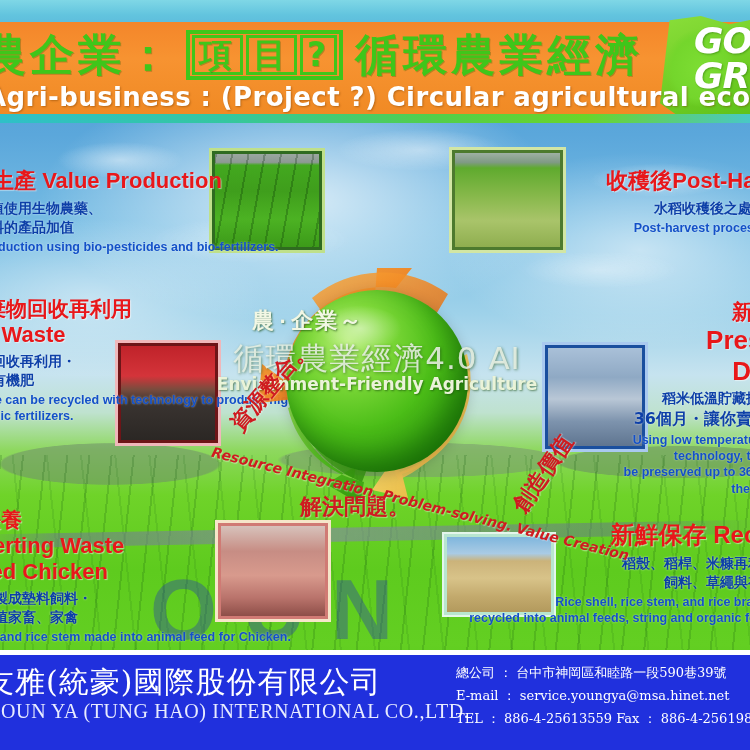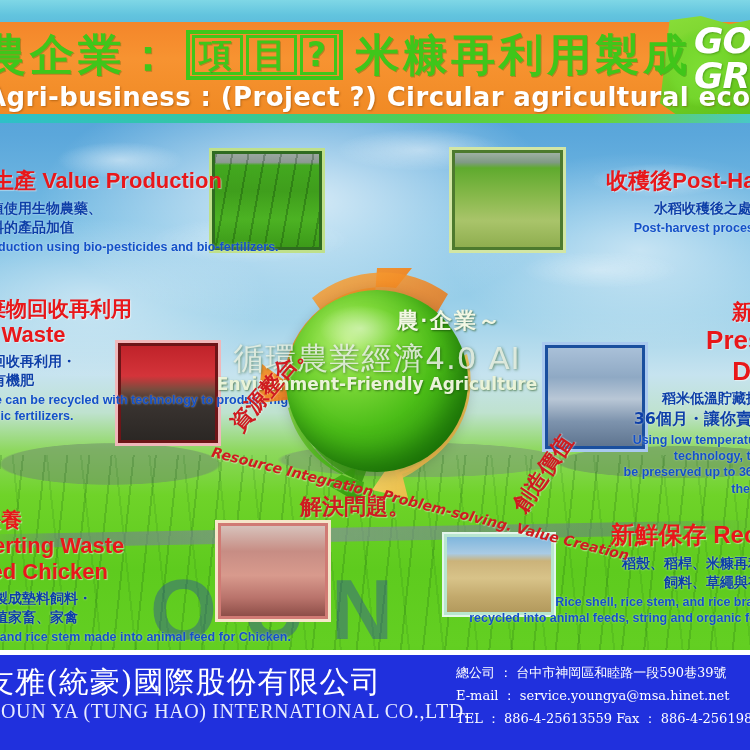--- a/index.html
+++ b/index.html
@@ -172,23 +172,23 @@
       radial-gradient(circle at 34% 28%, #b6ee77 0%, #7fd93a 22%, #4cbe18 50%, #2f9b0d 78%, #1d7a07 100%);
     box-shadow:inset -10px -14px 28px rgba(0,60,0,.45), 0 4px 14px rgba(0,0,0,.20);
   }
   .globe:after{
     content:"";position:absolute;left:18%;top:8%;width:46%;height:26%;border-radius:50%;
     background:radial-gradient(ellipse at center, rgba(255,255,255,.45), rgba(255,255,255,0) 70%);
   }
   .arrowring{position:absolute;left:0;top:0;width:250px;height:250px;}
   .ctext{position:absolute;left:0;top:0;width:250px;height:250px;pointer-events:none;}
   .c-line1{
-    position:absolute;left:0;top:48px;width:250px;text-align:right;
+    position:absolute;left:0;top:48px;width:250px;text-align:left;
     color:#f2f7e4;font-size:22px;font-weight:700;letter-spacing:2px;
-    font-family:Liberation Sans, sans-serif;
+    font-family:Liberation Mono, monospace;
     text-shadow:1px 1px 2px rgba(20,70,10,.65);white-space:nowrap;
   }
   .c-line2{
     position:absolute;left:-62px;top:80px;width:374px;text-align:center;
     color:rgba(232,240,228,.88);font-size:31px;font-weight:400;letter-spacing:1px;
     font-family:"DejaVu Sans","Liberation Sans",sans-serif;
     text-shadow:1px 1px 3px rgba(30,80,20,.55);white-space:nowrap;
   }
   .c-line3{
     position:absolute;left:-52px;top:116px;width:354px;text-align:center;
@@ -246,21 +246,21 @@
     <div>GR</div>
   </div>
 
   <div class="header-zh">
     <span class="hz-a">農企業：</span>
     <span class="boxed">
       <span>項</span>
       <span>目</span>
       <span>?</span>
     </span>
-    <span>米糠再利用製成</span>
+    <span>循環農業經濟</span>
   </div>
   <div class="header-en">Agri-business : (Project ?) Circular agricultural economy</div>
   <div class="header-underline"></div>
 
   <div class="photo ph-paddy" style="left:212px;top:151px;width:110px;height:99px;border:3px solid #2f6b20;box-shadow:0 0 0 3px #bfe08a;">
     <div class="inner"></div>
   </div>
   <div class="photo ph-harvest" style="left:452px;top:150px;width:111px;height:100px;border:3px solid #4d7a2e;box-shadow:0 0 0 3px #d2e6a4;">
     <div class="inner"></div>
   </div>

